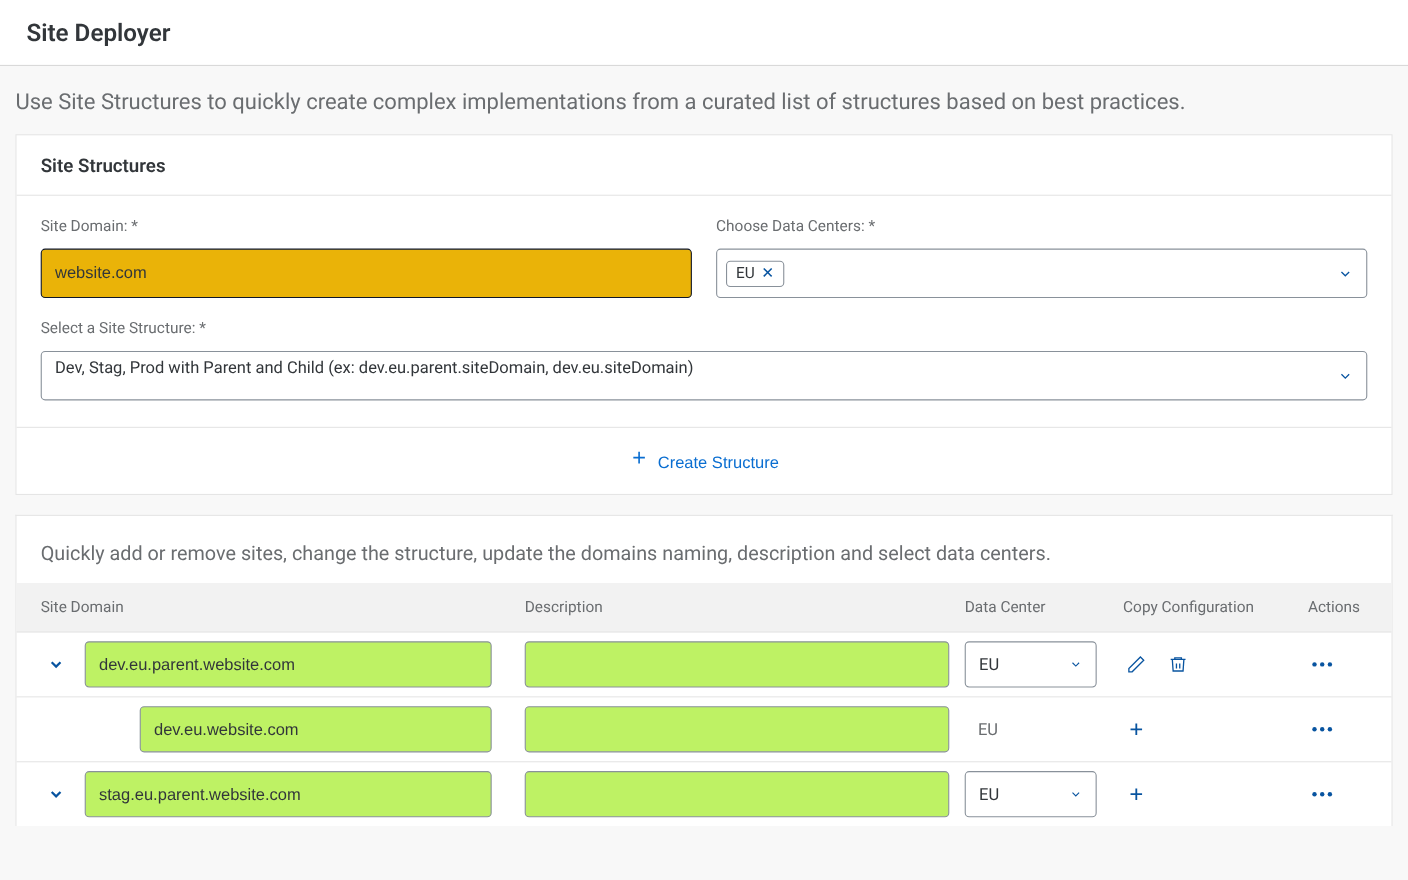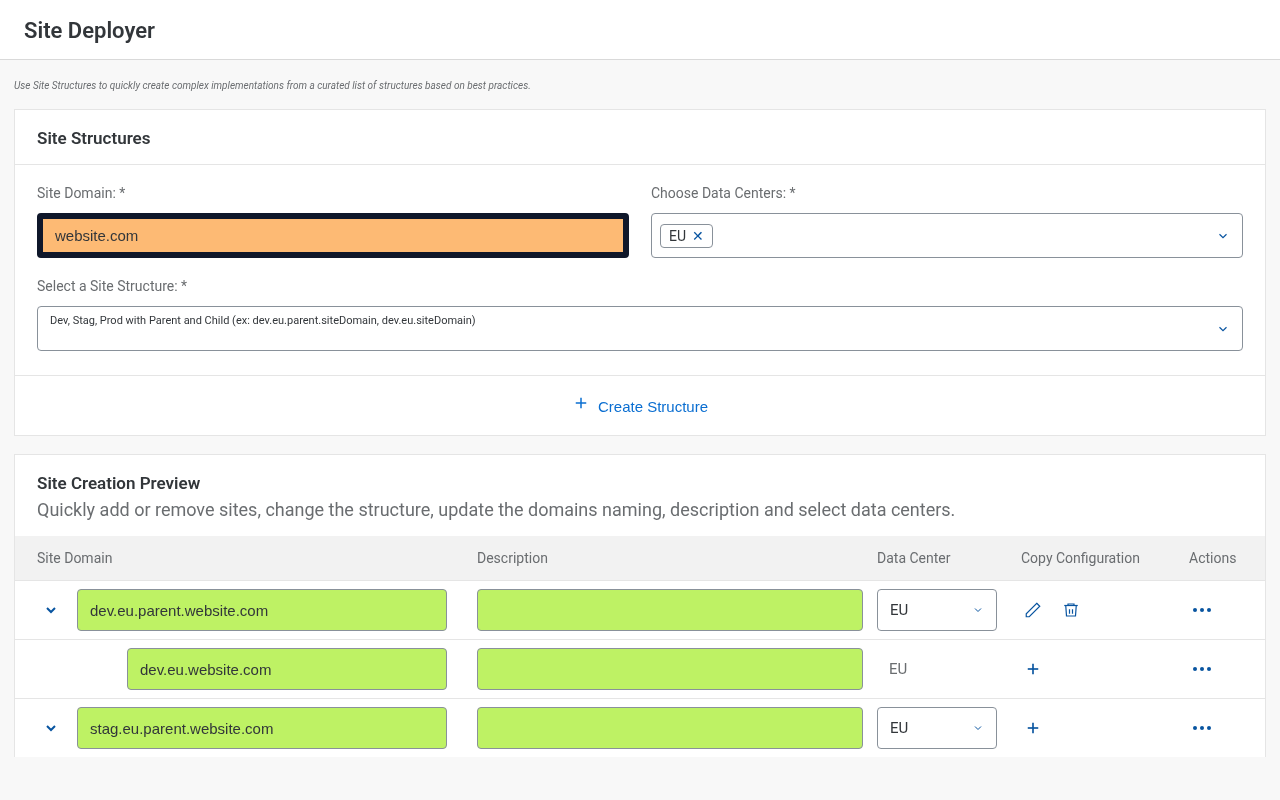--- a/index.html
+++ b/index.html
@@ -15,22 +15,21 @@
     border-bottom: 1px solid #d9d9d9;
   }
   .app-title {
     font-size: 22px;
     font-weight: 600;
     color: #32363a;
   }
   .intro {
     padding: 20px 14px 18px;
     color: #6a6d70;
-    font-size: 10px;
-    font-style: italic;
+    font-size: 20px;
   }
   .card {
     background: #fff;
     border: 1px solid #e5e5e5;
     border-radius: 0;
     margin: 0 14px 18px;
   }
   .card-header {
     padding: 18px 22px 16px;
     font-size: 17px;
@@ -48,26 +47,26 @@
   .row { display: flex; gap: 22px; }
   .col { flex: 1; display: flex; flex-direction: column; }
   .label {
     color: #6a6d70;
     font-size: 14px;
     margin-bottom: 12px;
   }
   .input {
     width: 100%;
     height: 45px;
-    border: 6px solid #0f172a;
+    border: 1px solid #0f172a;
     border-radius: 4px;
     padding: 0 12px;
     font-size: 15px;
     color: #32363a;
-    background: #fdba74;
+    background: #eab308;
   }
   .multi-select {
     width: 100%;
     min-height: 45px;
     border: 1px solid #89919a;
     border-radius: 4px;
     padding: 6px 36px 6px 8px;
     display: flex;
     align-items: center;
     gap: 6px;
@@ -99,21 +98,21 @@
     pointer-events: none;
   }
   .chev svg { display: block; }
   .full-row { margin-top: 20px; }
   .select {
     width: 100%;
     height: 45px;
     border: 1px solid #89919a;
     border-radius: 4px;
     padding: 0 40px 16px 12px;
-    font-size: 11px;
+    font-size: 15px;
     color: #32363a;
     background: #fff;
     position: relative;
     display: flex;
     align-items: center;
   }
   .create-btn-row {
     display: flex;
     justify-content: center;
     padding: 18px 0 20px;
@@ -263,21 +262,20 @@
             <line x1="5" y1="12" x2="19" y2="12"></line>
           </svg>
       </span>
       <span>Create Structure</span>
     </button>
   </div>
 </div>
 
 <div class="card" style="margin-bottom:0; border-bottom:none; border-bottom-left-radius:0; border-bottom-right-radius:0;">
   <div class="card-header">
-    <div>Site Creation Preview</div>
     <div class="card-header-sub">Quickly add or remove sites, change the structure, update the domains naming, description and select data centers.</div>
   </div>
   <div class="table-header">
     <div class="th-domain">Site Domain</div>
     <div class="th-desc">Description</div>
     <div class="th-dc">Data Center</div>
     <div class="th-copy">Copy Configuration</div>
     <div class="th-act">Actions</div>
   </div>
 

